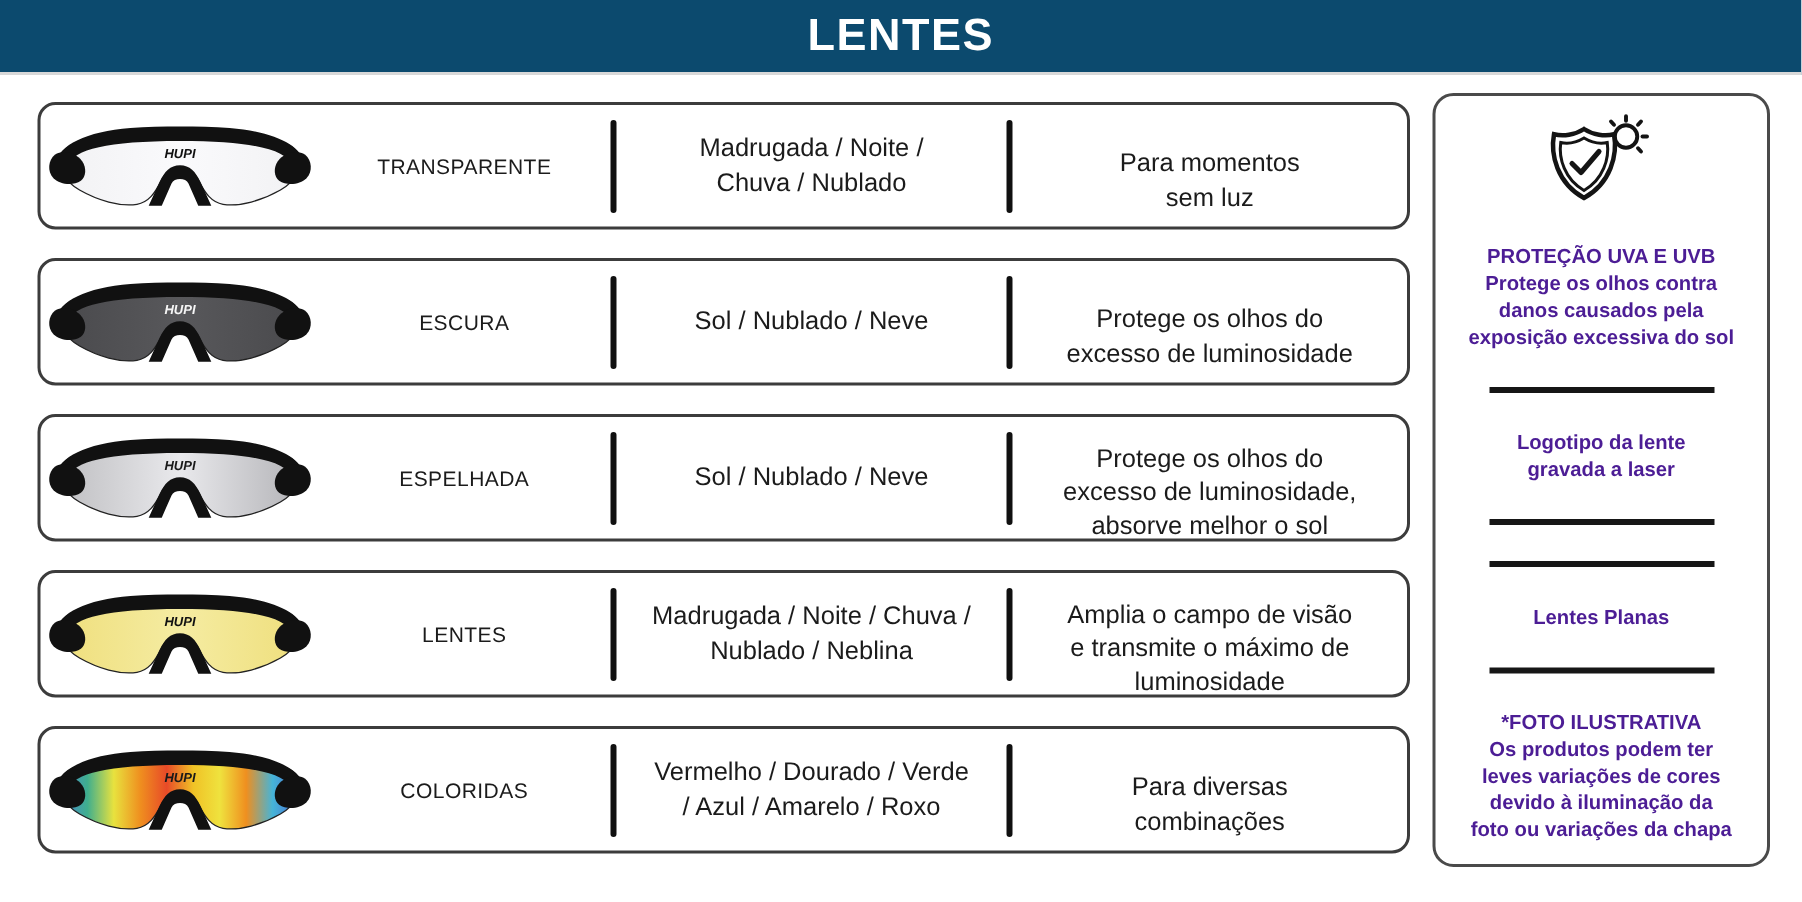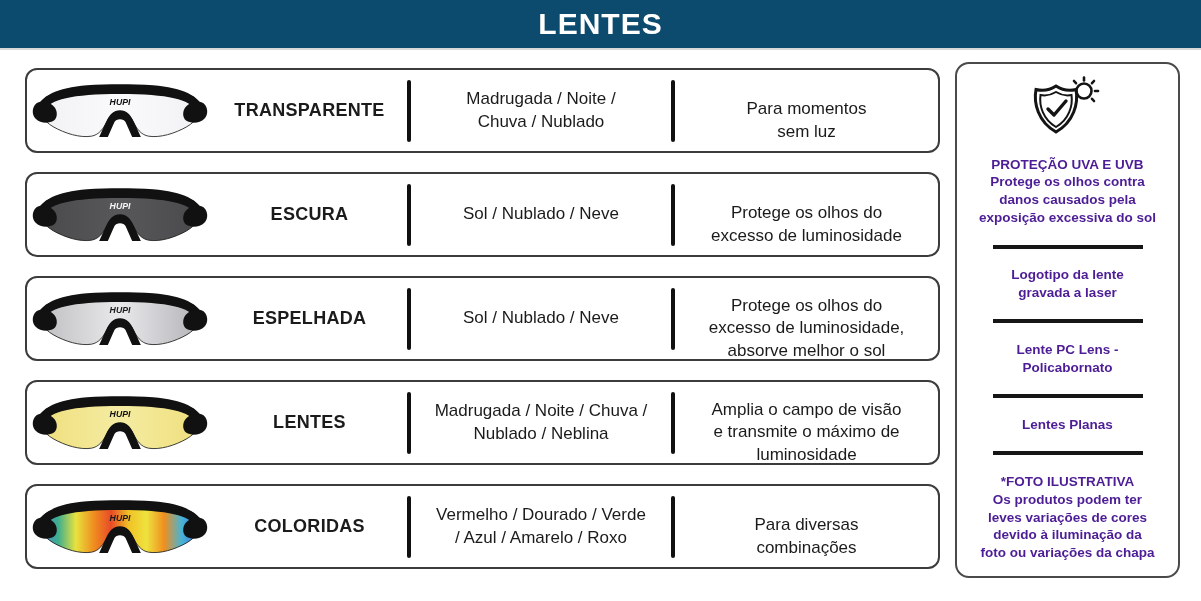--- a/index.html
+++ b/index.html
@@ -7,21 +7,21 @@
 
   
   .topbar{position:absolute;left:0;top:0;width:1201px;height:50px;background:#0c4a6e;display:flex;align-items:center;justify-content:center;border-bottom:2px solid #d8d8d8;box-sizing:border-box;}
   .topbar h1{margin:0;color:#fff;font-size:30px;font-weight:bold;letter-spacing:1px;}
 
   
   .rows{position:absolute;left:25px;top:68px;width:915px;display:flex;flex-direction:column;gap:19px;justify-content:center;}
   .row{height:85px;background:#fff;border:2px solid #3c3c3c;border-radius:12px;display:flex;align-items:center;box-sizing:border-box;}
   .glasses{flex:0 0 185px;display:flex;align-items:center;justify-content:center;}
   .glasses svg{width:178px;height:80px;display:block;}
-  .lens-name{flex:0 0 195px;text-align:center;font-weight:bold;font-size:18px;letter-spacing:.3px;color:#1b1b1b;}
+  .lens-name{flex:0 0 195px;text-align:center;font-weight:normal;font-size:14px;letter-spacing:.3px;color:#1b1b1b;}
   .vdiv{flex:0 0 4px;width:4px;height:62px;background:#101010;border-radius:2px;}
   .cell{font-size:17px;line-height:1.32;text-align:center;white-space:pre-line;color:#1b1b1b;}
   .cond{flex:0 0 260px;padding:0 8px;box-sizing:border-box;}
   .benefit{flex:1;padding:0 26px;box-sizing:border-box;margin-top:20px;}
 
   
   .sidebar{position:absolute;left:955px;top:62px;width:225px;height:516px;border:2px solid #4a4a4a;border-radius:14px;box-sizing:border-box;display:flex;flex-direction:column;align-items:center;justify-content:space-between;padding:12px 8px 14px 8px;background:#fff;}
   .icon-wrap svg{width:88px;height:62px;display:block;}
   .sb-sec{text-align:center;}
   .sb-title,.sb-body{font-weight:bold;font-size:13.5px;line-height:1.32;white-space:pre-line;color:#4c1d95;}
@@ -212,24 +212,20 @@
 exposição excessiva do sol</div>
   </div>
   <div class="hdiv"></div>
 
   <div class="sb-sec">
     <div class="sb-body">Logotipo da lente
 gravada a laser</div>
   </div>
   <div class="hdiv"></div>
 
-  <div class="sb-sec">
-    <div class="sb-body">Lente PC Lens -
-Policabornato</div>
-  </div>
   <div class="hdiv"></div>
 
   <div class="sb-sec">
     <div class="sb-body">Lentes Planas</div>
   </div>
   <div class="hdiv"></div>
 
   <div class="sb-sec">
     <div class="sb-title">*FOTO ILUSTRATIVA</div>
     <div class="sb-body">Os produtos podem ter

